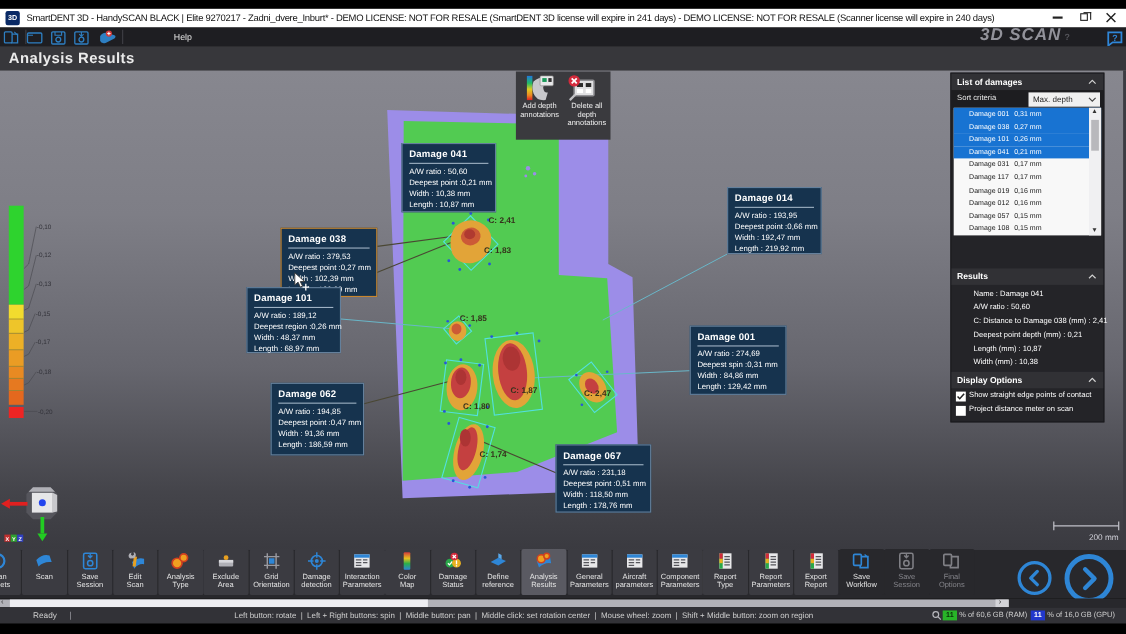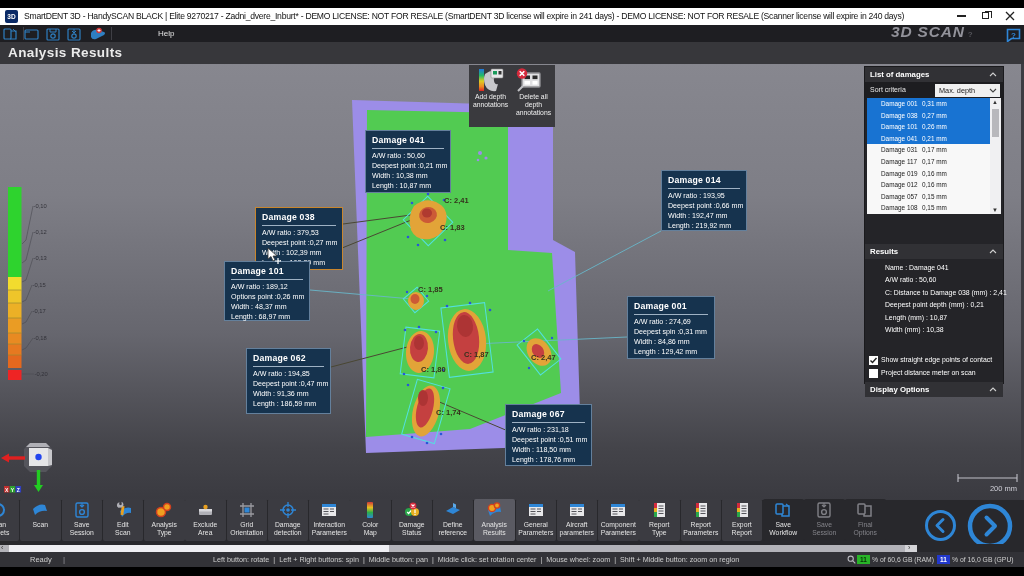--- a/index.html
+++ b/index.html
@@ -267,21 +267,21 @@
     <div class="cu"></div>
  <div class="cl">A/W ratio : 379,53</div>
     <div class="cl">Deepest point :0,27 mm</div>
     <div class="cl">Width : 102,39 mm</div>
     <div class="cl">Length : 102,39 mm</div>
 </div>
 <div class="callout" style="left:224px;top:261px;width:86px;height:60px;">
  <div class="ct">Damage 101</div>
     <div class="cu"></div>
  <div class="cl">A/W ratio : 189,12</div>
-    <div class="cl">Options point :0,26 mm</div>
+    <div class="cl">Deepest region :0,26 mm</div>
     <div class="cl">Width : 48,37 mm</div>
     <div class="cl">Length : 68,97 mm</div>
 </div>
 <div class="callout" style="left:246px;top:348px;width:85px;height:66px;">
  <div class="ct">Damage 062</div>
     <div class="cu"></div>
  <div class="cl">A/W ratio : 194,85</div>
     <div class="cl">Deepest point :0,47 mm</div>
     <div class="cl">Width : 91,36 mm</div>
     <div class="cl">Length : 186,59 mm</div>
@@ -371,21 +371,21 @@
       <div style="position:absolute;left:2px;top:1px;color:#333;font-size:6px;">▲</div>
       <div style="position:absolute;left:2px;bottom:1px;color:#333;font-size:6px;">▼</div>
     </div>
   </div>
   <div class="panel-h" style="top:177px;">Results<svg style="position:absolute;right:6px;top:5px;" width="8" height="5" viewBox="0 0 8 5">
         <path d="M1 4 L4 1 L7 4" stroke="#cfcfcf" stroke-width="1.1" fill="none"></path>
       </svg></div>
   <div class="abs" style="left:20px;top:195px;font-size:6.9px;line-height:12.4px;color:#fff;white-space:nowrap;">
     Name : Damage 041<br>A/W ratio : 50,60<br>C: Distance to Damage 038 (mm) : 2,41<br>Deepest point depth (mm) : 0,21<br>Length (mm) : 10,87<br>Width (mm) : 10,38
   </div>
-  <div class="panel-h" style="top:271px;margin-top:44px;">Display Options<svg style="position:absolute;right:6px;top:5px;" width="8" height="5" viewBox="0 0 8 5">
+  <div class="panel-h" style="top:271px;">Display Options<svg style="position:absolute;right:6px;top:5px;" width="8" height="5" viewBox="0 0 8 5">
         <path d="M1 4 L4 1 L7 4" stroke="#cfcfcf" stroke-width="1.1" fill="none"></path>
       </svg></div>
   <div class="abs" style="left:4px;top:289px;width:8.5px;height:8.5px;background:#fff;"></div>
   <svg class="abs" style="left:4px;top:289px;" width="9" height="9">
       <path d="M1.5 4.5 L3.5 6.5 L7.5 2" stroke="#222" stroke-width="1.4" fill="none"></path>
     </svg>
   <div class="abs" style="left:16px;top:289px;font-size:6.9px;color:#fff;white-space:nowrap;">Show straight edge points of contact</div>
   <div class="abs" style="left:4px;top:302px;width:8.5px;height:8.5px;background:#fff;"></div>
   <div class="abs" style="left:16px;top:302px;font-size:6.9px;color:#fff;white-space:nowrap;">Project distance meter on scan</div>
 </div>

